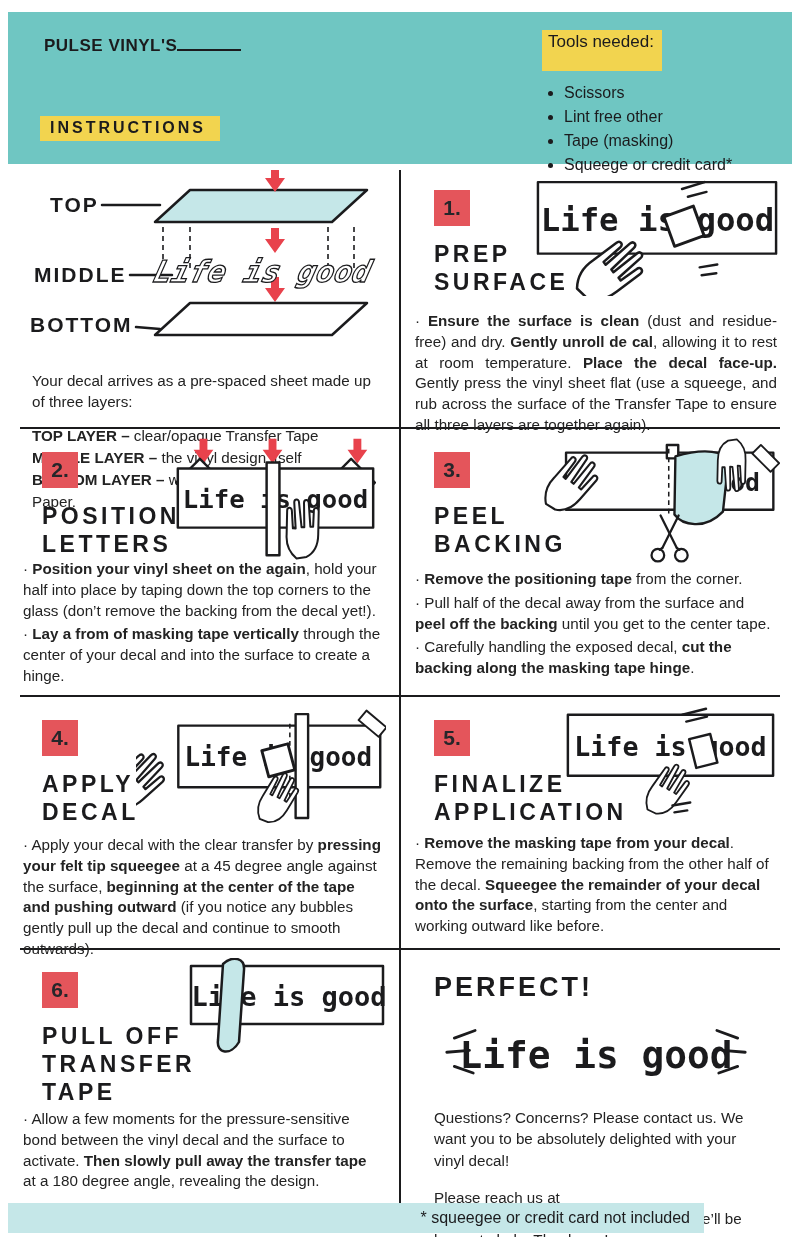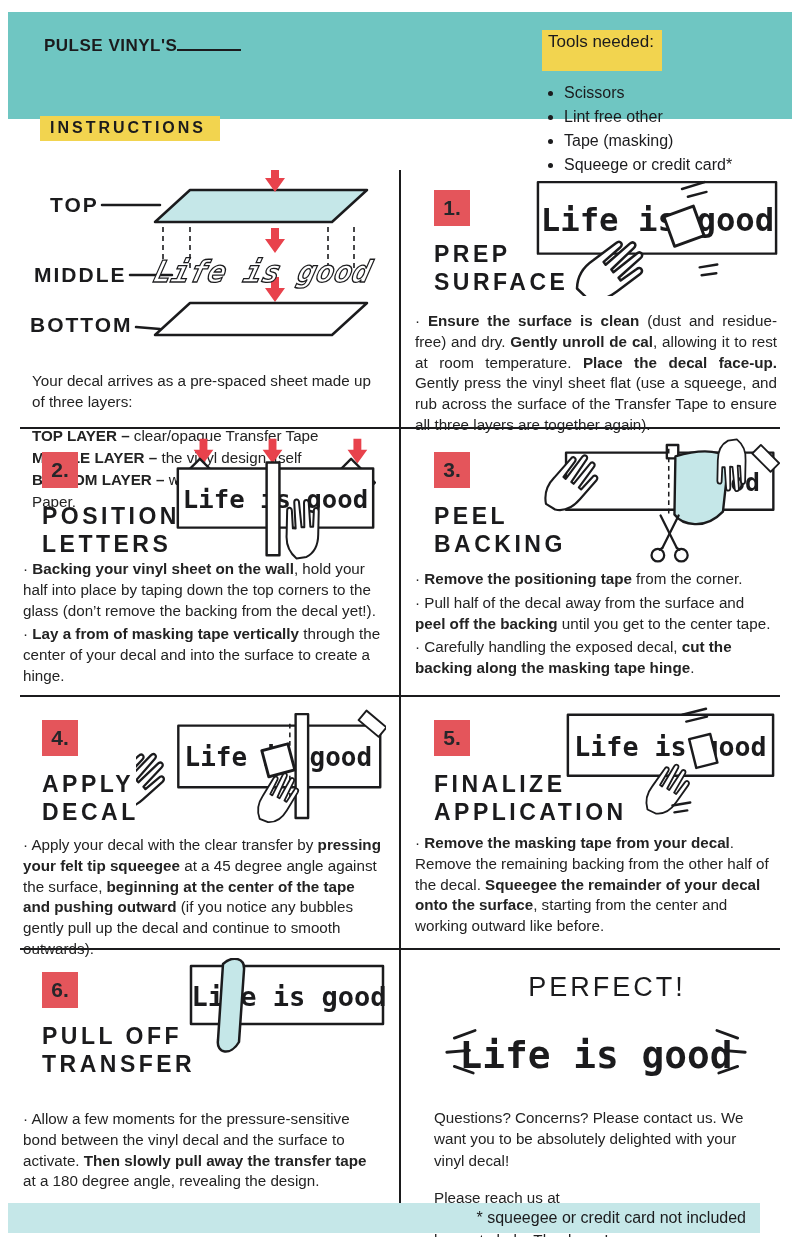--- a/index.html
+++ b/index.html
@@ -5,21 +5,21 @@
   :root{
     --teal:#6FC6C2; --light_teal:#C5E7E8; --yellow:#F2D44F;
     --red:#E4555B; --arrow_red:#E8424C; --ink:#1B1B1D; --body:#232323;
   }
   *{margin:0;padding:0;box-sizing:border-box;}
   html,body{background:#fff;}
   body{font-family:"Liberation Sans",sans-serif;color:var(--body);}
   .page{position:relative;width:800px;height:1237px;background:#fff;overflow:hidden;}
 
   
-  .header{position:absolute;left:8px;top:12px;width:784px;height:107px;background:var(--teal);}
+  .header{position:absolute;left:8px;top:12px;width:784px;height:152px;background:var(--teal);}
   .brand{position:absolute;left:36px;top:24px;font-size:17px;font-weight:700;letter-spacing:.5px;color:var(--ink);}
   .brand-line{display:inline-block;width:64px;height:12px;border-bottom:2.5px solid var(--ink);}
   .main-title{position:absolute;left:30px;top:48px;font-size:42px;font-weight:800;letter-spacing:2px;color:var(--ink);white-space:nowrap;}
   .subtitle{position:absolute;left:32px;top:104px;background:var(--yellow);padding:3px 14px 4px 10px;font-size:16px;font-weight:700;letter-spacing:3px;color:var(--ink);}
   .tools{position:absolute;right:30px;top:18px;width:220px;}
   .tools-title{display:inline-block;background:var(--yellow);padding:2px 8px 19px 6px;font-size:17px;font-weight:500;color:var(--ink);}
   .tools ul{margin:10px 0 0 22px;font-size:16px;line-height:1.5;color:var(--ink);}
 
   
   .vline{position:absolute;left:399px;top:170px;width:2px;height:1033px;background:var(--ink);}
@@ -47,26 +47,26 @@
   .just{text-align:justify;}
 
   .h1{height:132px;} .h2{height:118px;} .h3{height:128px;}
   .h4{height:126px;} .h5{height:124px;} .h6{height:148px;}
 
   
   .layers-text{font-size:15.2px;line-height:1.4;margin:14px 0 0 12px;}
   .layers-list{margin:12px 0 0 12px;font-size:15.2px;line-height:1.45;}
 
   
-  .perfect-title{font-size:27px;font-weight:400;letter-spacing:3px;color:var(--ink);margin:14px 0 16px 22px;text-align:center;}
+  .perfect-title{font-size:27px;font-weight:700;letter-spacing:3px;color:var(--ink);margin:14px 0 16px 22px;}
   .perfect-art{display:block;margin:18px auto 0 auto;}
   .perfect-p{font-size:15.2px;line-height:1.4;margin:16px 10px 0 22px;}
 
   
-  .footer{position:absolute;left:8px;top:1203px;width:752px;height:30px;background:var(--light_teal);
+  .footer{position:absolute;left:8px;top:1203px;width:696px;height:30px;background:var(--light_teal);
     font-size:16px;color:var(--ink);text-align:right;line-height:30px;padding-right:14px;}
 
   
   svg .s{stroke:var(--ink);fill:none;stroke-width:2.5;stroke-linecap:round;stroke-linejoin:round;}
   svg .sf{stroke:var(--ink);fill:#fff;stroke-width:2.5;stroke-linejoin:round;}
   svg .sf3{stroke:var(--ink);fill:#fff;stroke-width:3;stroke-linejoin:round;}
   svg .tf{fill:var(--light_teal);stroke:var(--ink);stroke-width:2.5;stroke-linejoin:round;}
   svg .rf{fill:var(--arrow_red);}
   svg .dash{stroke:var(--ink);stroke-width:1.6;stroke-dasharray:5 4;fill:none;}
   svg text.decal{font-family:"DejaVu Sans Mono",monospace;font-weight:700;fill:var(--ink);}
@@ -189,21 +189,21 @@
         <use href="#arrowdn" x="186" y="0"></use>
         <use href="#tape" transform="translate(30,38) rotate(-45)"></use>
         <use href="#tape" transform="translate(196,38) rotate(45)"></use>
         <rect x="14" y="30" width="198" height="60" class="sf"></rect>
         <text x="113" y="70" text-anchor="middle" font-size="26" class="decal">Life is good</text>
         <rect x="104" y="24" width="13" height="94" class="sf"></rect>
         <use href="#hand" transform="translate(112,62) rotate(-12) scale(0.68)"></use>
       </svg>
     </div>
     <div class="step-body">
-      <p><span>· </span><span class="b">Backing your vinyl sheet on the wall</span><span>, hold your half into place by taping down the top corners to the glass (don’t remove the backing from the decal yet!).</span></p>
+      <p><span>· </span><span class="b">Position your vinyl sheet on the again</span><span>, hold your half into place by taping down the top corners to the glass (don’t remove the backing from the decal yet!).</span></p>
       <p><span>· </span><span class="b">Lay a from of masking tape vertically</span><span> through the center of your decal and into the surface to create a hinge.</span></p>
     </div>
   </div>
 
   <div class="cell c-r2r">
     <div class="step-head h3">
       <div class="num-box">3.</div>
       <div class="step-title">
         <div>PEEL</div>
           <div>BACKING</div>
@@ -279,20 +279,21 @@
       <p><span>· </span><span class="b">Remove the masking tape from your decal</span><span>. Remove the remaining backing from the other half of the decal. </span><span class="b">Squeegee the remainder of your decal onto the surface</span><span>, starting from the center and working outward like before.</span></p>
     </div>
   </div>
 
   <div class="cell c-r4l">
     <div class="step-head h6">
       <div class="num-box">6.</div>
       <div class="step-title">
         <div>PULL OFF</div>
           <div>TRANSFER</div>
+          <div>TAPE</div>
       </div>
       <svg class="illus" width="225" height="112" viewBox="0 0 225 112">
         <rect x="30" y="8" width="192" height="58" class="sf"></rect>
         <text x="128" y="48" text-anchor="middle" font-size="27" class="decal">Life is good</text>
         <path d="M62 6 C72 -3 84 0 83 12 L78 84 C70 98 55 96 57 82 Z" class="tf"></path>
       </svg>
     </div>
     <div class="step-body">
       <p><span>· Allow a few moments for the pressure-sensitive bond between the vinyl decal and the surface to activate. </span><span class="b">Then slowly pull away the transfer tape</span><span> at a 180 degree angle, revealing the design.</span></p>
     </div>

